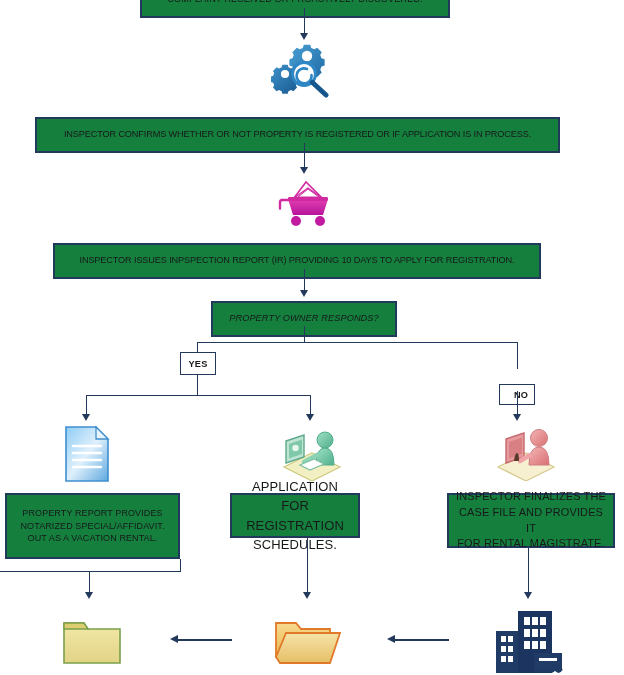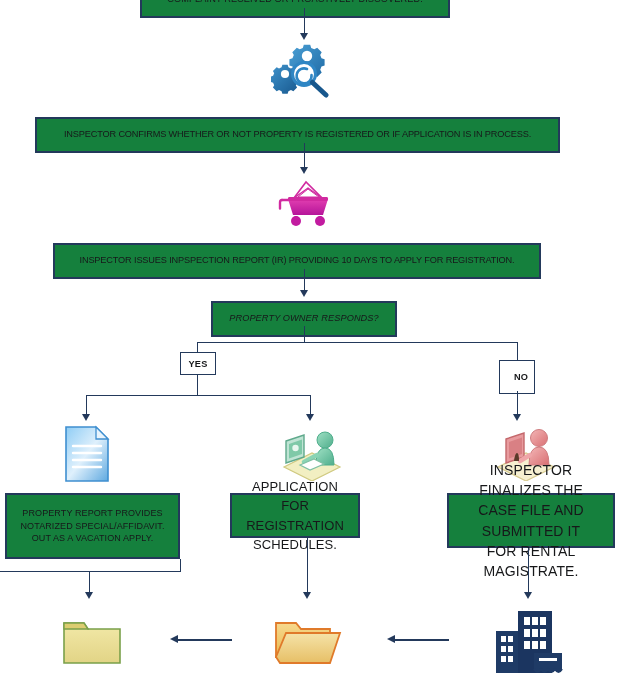--- a/index.html
+++ b/index.html
@@ -172,21 +172,21 @@
 
   <div class="vline" style="left:304px; top:326px; height:16px;"></div>
   <div class="hline" style="left:197px; top:342px; width:320px;"></div>
 
   <div class="vline" style="left:197px; top:342px; height:11px;"></div>
   <div class="label-box" style="left:180px; top:352px; width:36px; height:23px;">
     <span>YES</span>
   </div>
 
   <div class="vline" style="left:517px; top:342px; height:27px;"></div>
-  <div class="label-box" style="left:499px; top:360px; width:36px; height:34px;padding-left:8px;">
+  <div class="label-box" style="left:499px; top:384px; width:36px; height:21px;padding-left:8px;">
     <span>NO</span>
   </div>
 
   <div class="vline" style="left:197px; top:375px; height:20px;"></div>
   <div class="hline" style="left:86px; top:395px; width:225px;"></div>
 
   <div class="vline" style="left:86px; top:395px; height:20px;"></div>
   <div class="arrow-down" style="left:81.5px; top:414px;"></div>
 
   <div class="vline" style="left:310px; top:395px; height:20px;"></div>
@@ -261,35 +261,35 @@
       <path d="M38,32 L28,38" stroke="#efa5a8" stroke-width="4.5" stroke-linecap="round"></path>
 
       <path d="M22,38 q1,-8 3,-8 q2,0 2,8 Z" fill="#5a3a2a"></path>
     </svg>
   </div>
 
   <div class="pbox" style="left:5px; top:493px; width:175px; height:66px; font-size:9px;">
     <div style="line-height:1.42;">
       <div>PROPERTY REPORT PROVIDES</div>
       <div>NOTARIZED SPECIAL/AFFIDAVIT.</div>
-      <div>OUT AS A VACATION APPLY.</div>
+      <div>OUT AS A VACATION RENTAL.</div>
     </div>
   </div>
 
   <div class="pbox" style="left:230px; top:493px; width:130px; height:45px; font-size:13px;">
     <div style="line-height:1.5;">
       <div>APPLICATION FOR</div>
       <div>REGISTRATION SCHEDULES.</div>
     </div>
   </div>
 
-  <div class="pbox" style="left:447px; top:493px; width:168px; height:55px; font-size:14px;">
+  <div class="pbox" style="left:447px; top:493px; width:168px; height:55px; font-size:11px;">
     <div style="line-height:1.45;">
       <div>INSPECTOR FINALIZES THE</div>
-      <div>CASE FILE AND SUBMITTED IT</div>
+      <div>CASE FILE AND PROVIDES IT</div>
       <div>FOR RENTAL MAGISTRATE.</div>
     </div>
   </div>
 
   <div class="vline" style="left:180px; top:559px; height:12px;"></div>
   <div class="hline" style="left:0px; top:571px; width:181px;"></div>
   <div class="vline" style="left:89px; top:571px; height:22px;"></div>
   <div class="arrow-down" style="left:84.5px; top:592px;"></div>
 
   <div class="vline" style="left:307px; top:538px; height:55px;"></div>

